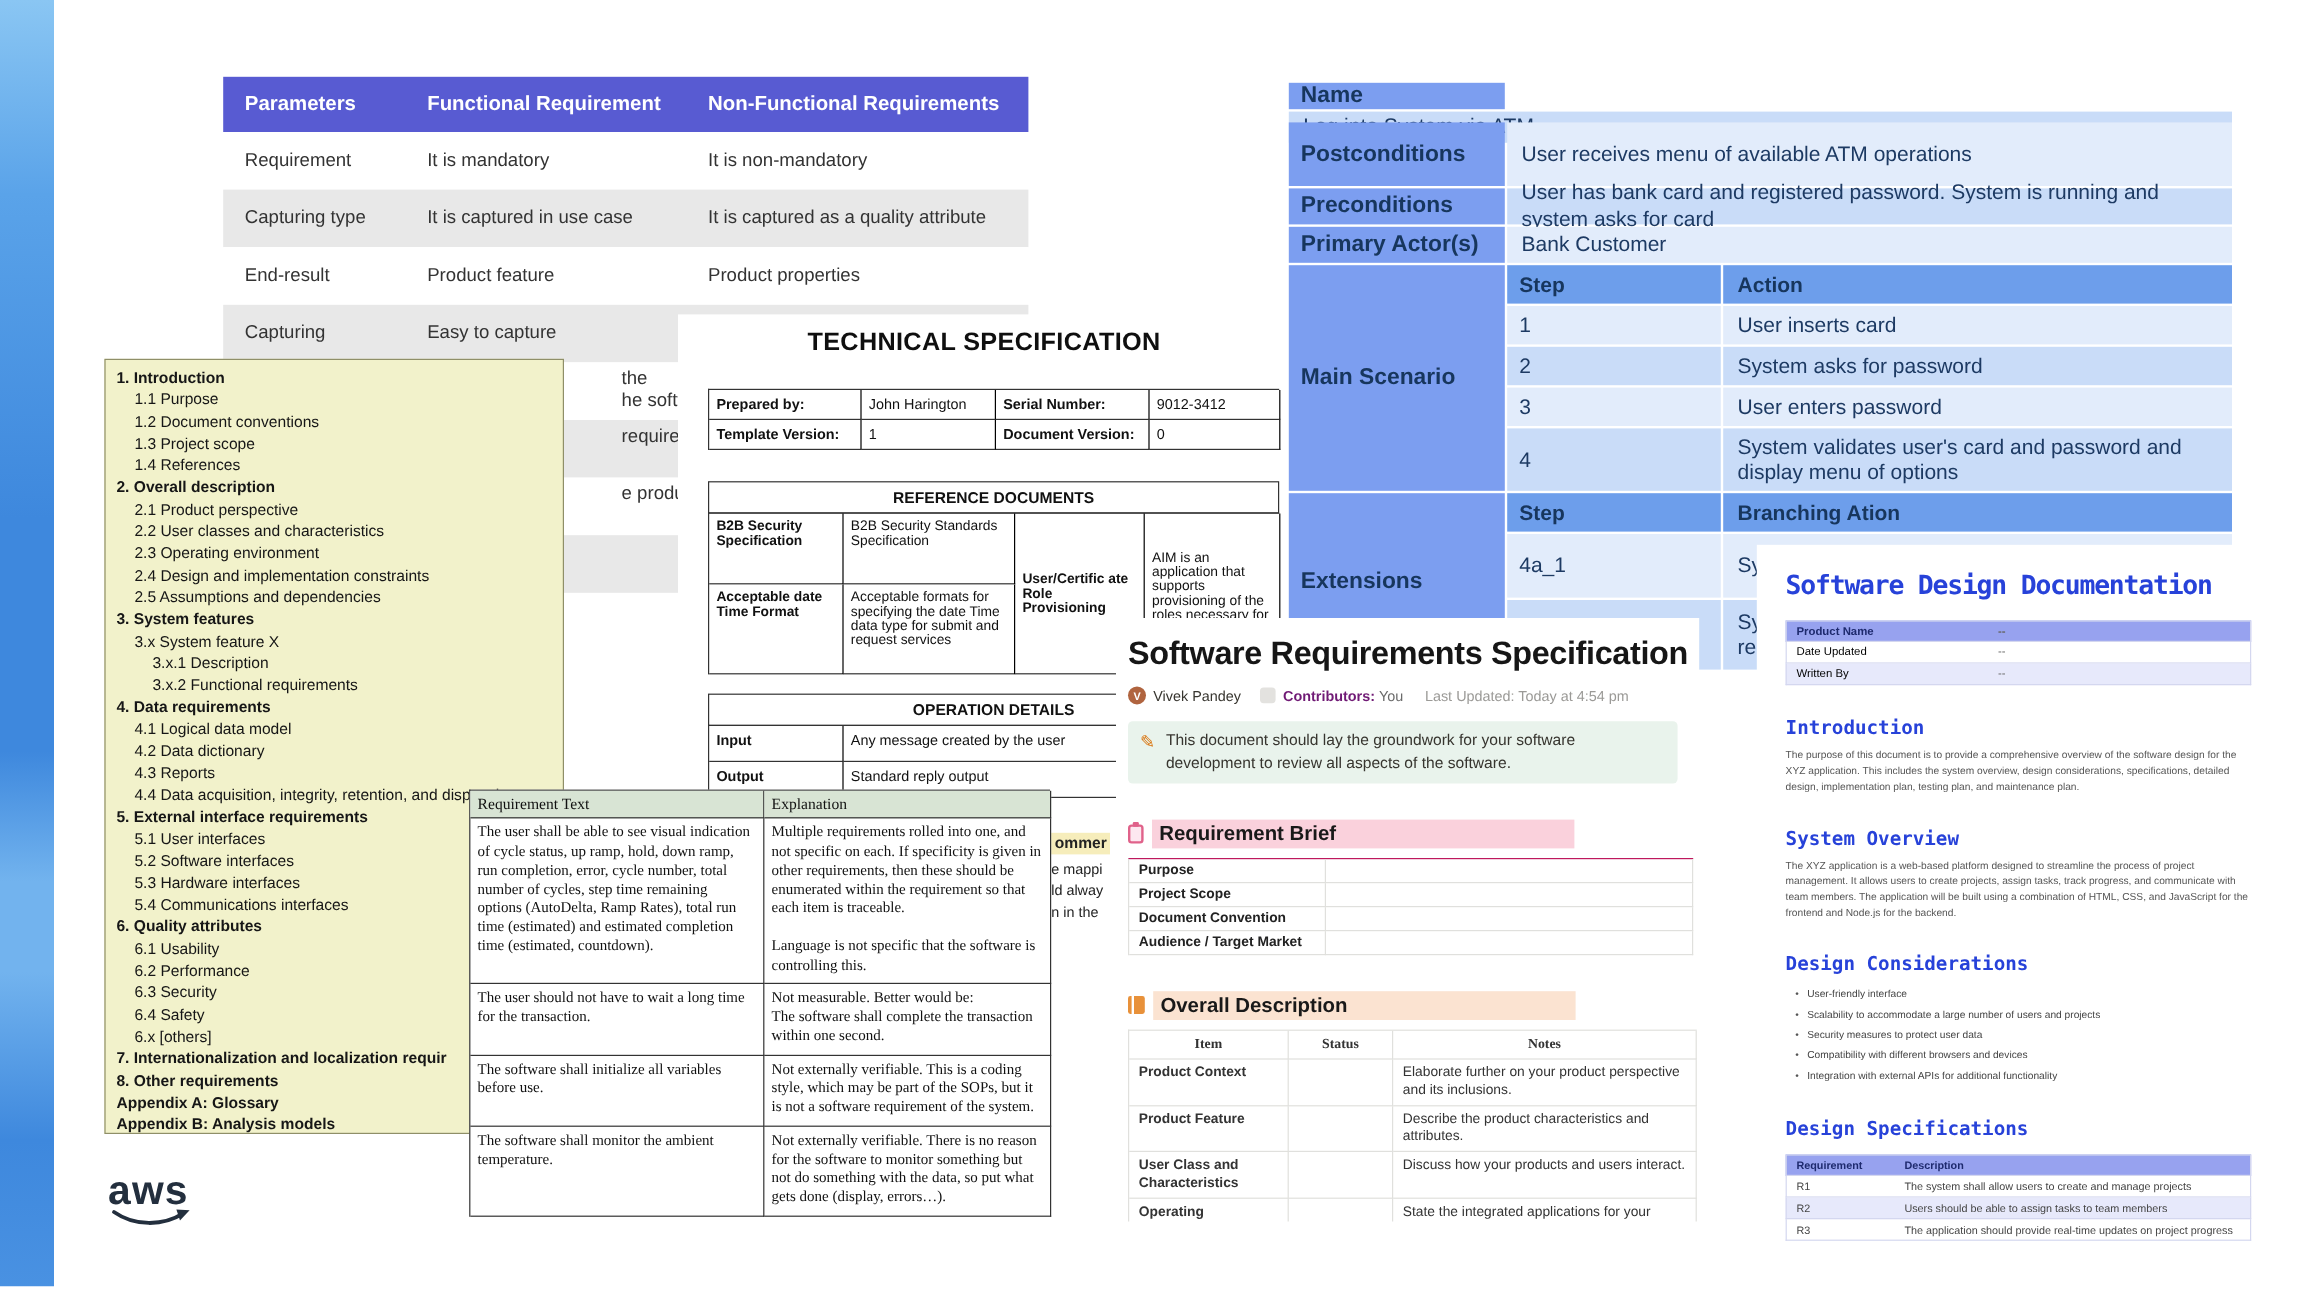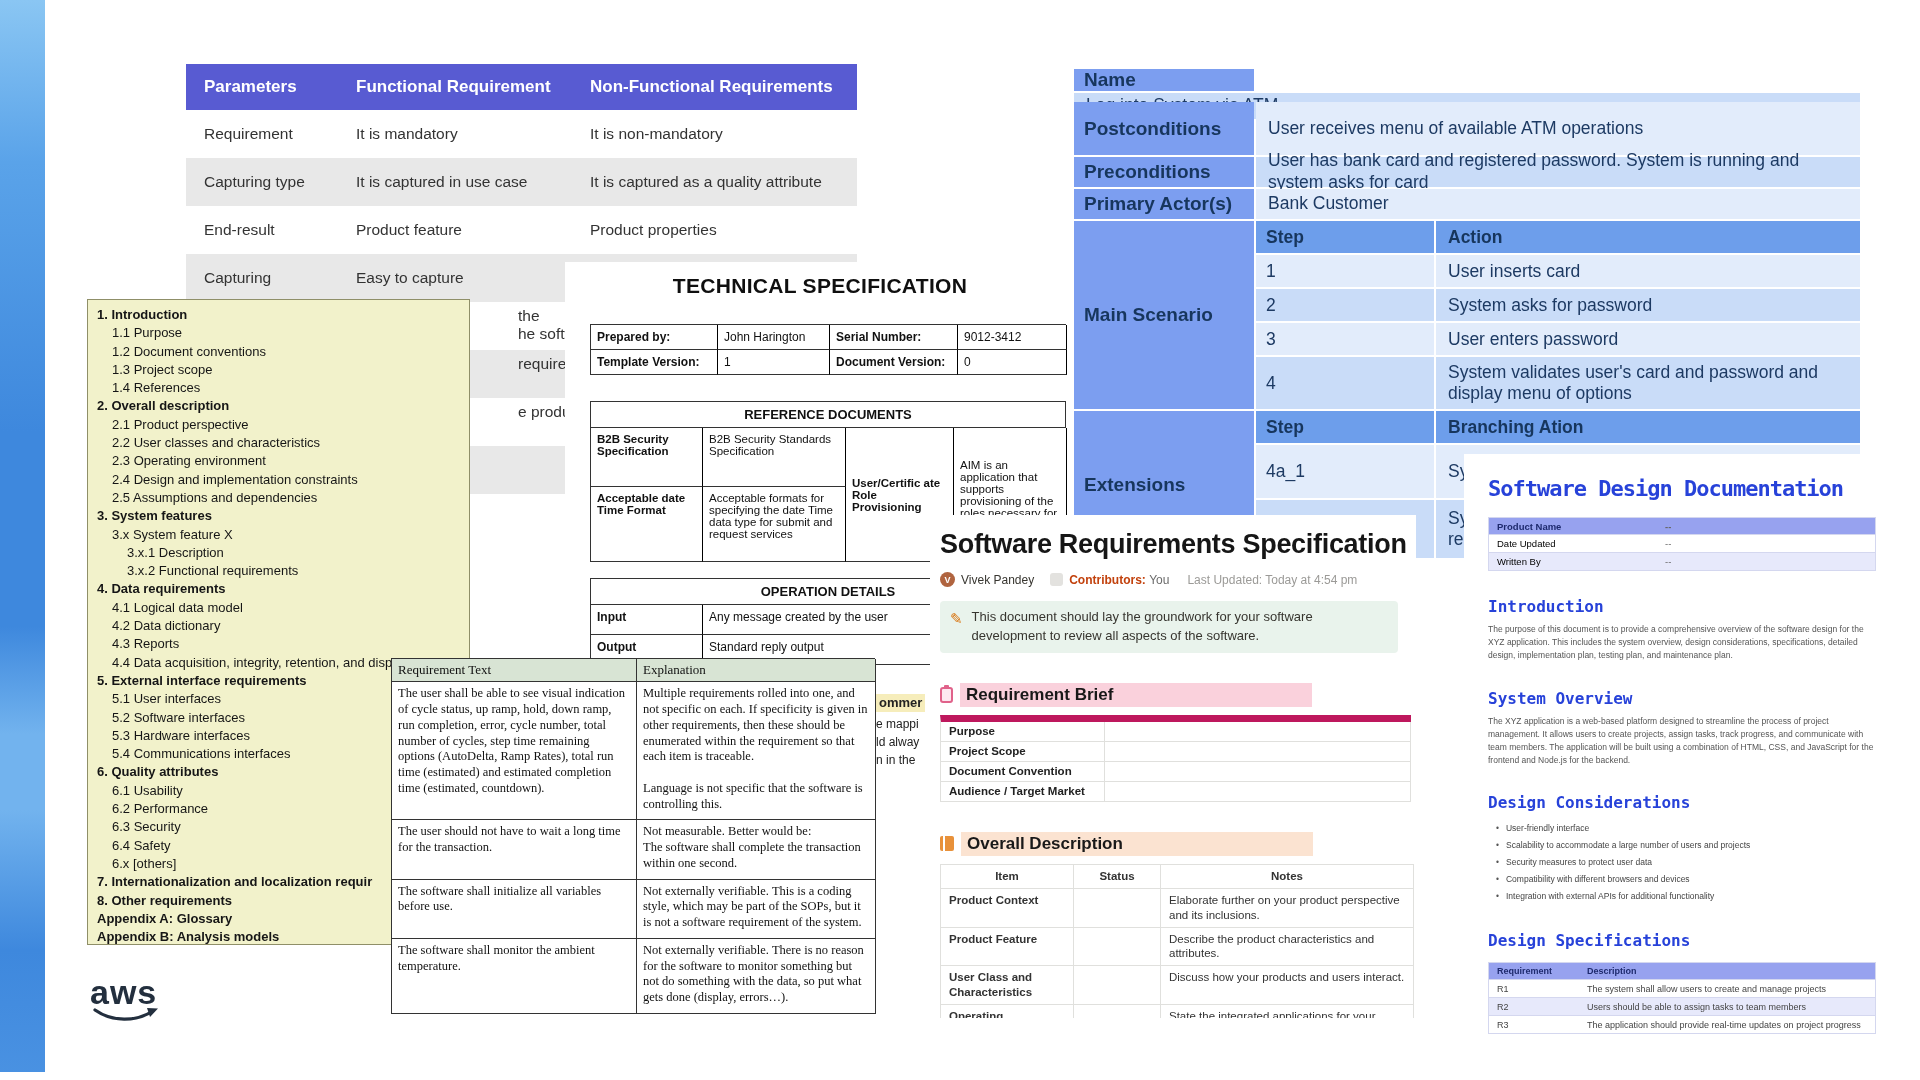--- a/index.html
+++ b/index.html
@@ -96,38 +96,38 @@
   #fragdoc .frag-line { line-height:18px; white-space:nowrap; }
   #fragdoc .frag-line.bfrag { font-weight:bold; font-size:13px; background:#f6edbb; display:inline-block; padding:0 3px; margin-bottom:3px; }
 
   
   #notion { left:930px; top:515px; width:486px; height:503px; z-index:6; background:#fff; padding-left:10px; overflow:hidden; color:#191919; }
   .n-title { margin-top:14px; font-size:27px; font-weight:bold; letter-spacing:-.3px; color:#161616; }
   .n-byline { margin-top:12px; display:flex; align-items:center; gap:6px; font-size:12px; color:#6b6b6b; }
   .avatar { width:15px; height:15px; border-radius:50%; background:#b0643f; color:#fff; font-size:9px; font-weight:bold; display:inline-flex; align-items:center; justify-content:center; flex:none; }
   .n-author { color:#37352f; }
   .mini-icon { width:13px; height:13px; border-radius:3px; background:#e3e2df; margin-left:10px; flex:none; }
-  .n-contrib b { color:#c2410c; }
+  .n-contrib b { color:#701a75; }
   .n-updated { margin-left:12px; color:#9b9a97; }
   .n-callout { margin-top:14px; width:458px; background:#e9f3ec; border-radius:4px; padding:7px 10px; font-size:13px; color:#37352f; display:flex; gap:9px; line-height:1.45; }
   .pencil { color:#d9730d; font-size:15px; flex:none; }
   .n-h2 { margin-top:30px; display:flex; align-items:center; gap:7px; }
   .n-h2 .n-h2-text { font-size:17px; font-weight:bold; padding:2px 6px; }
   .n-h2.brief .n-h2-text { background:#fad1dc; width:352px; }
   .n-h2.overall .n-h2-text { background:#fbe3d1; width:352px; }
   .icon-clipboard { width:13px; height:16px; border:2px solid #e0628a; border-radius:3px; background:#fde8f0; position:relative; flex:none; }
   .icon-clipboard::before { content:""; position:absolute; left:2px; top:-4px; width:5px; height:4px; background:#e0628a; border-radius:1px; }
   .icon-book { width:14px; height:15px; background:#e8913a; border-radius:2px; position:relative; flex:none; }
   .icon-book::before { content:""; position:absolute; left:3px; top:0; bottom:0; width:2px; background:#fff; }
-  .n-table1 { margin-top:8px; width:471px; display:grid; grid-template-columns:164px 1fr; border-top:7px solid #be185d; border-left:1px solid #e0e0dd; }
+  .n-table1 { margin-top:8px; width:471px; display:grid; grid-template-columns:164px 1fr; border-top:1px solid #be185d; border-left:1px solid #e0e0dd; }
   .n-table1 > div { border-right:1px solid #e0e0dd; border-bottom:1px solid #e0e0dd; min-height:20px; padding:3px 8px; font-size:11.5px; }
   .n-t1-label { font-weight:bold; color:#222; }
   .n-table2 { margin-top:8px; width:474px; display:grid; grid-template-columns:133px 87px 1fr; border-top:1px solid #e0e0dd; border-left:1px solid #e0e0dd; }
   .n-table2 > div { border-right:1px solid #e0e0dd; border-bottom:1px solid #e0e0dd; min-height:20px; padding:4px 8px; font-size:11.5px; line-height:1.3; color:#333; }
-  .n-t2-head { font-weight:bold; text-align:center; color:#191919; }
+  .n-t2-head { font-weight:bold; text-align:center; color:#191919;font-family:Liberation Serif, serif; }
   .n-t2-item { font-weight:bold; color:#191919; }
 
   
   #designdoc { left:1464px; top:454px; width:436px; height:626px; z-index:7; background:#fff; overflow:hidden; }
   .dd-title { margin:22px 0 0 24px; font-family:"DejaVu Sans Mono", monospace; font-weight:bold; font-size:22px; letter-spacing:-1px; color:#2742d9; }
   .dd-meta { margin:16px 0 0 24px; width:388px; }
   .dd-mrow { display:grid; grid-template-columns:168px 1fr; height:18px; align-items:center; font-size:9.5px; border:1px solid #d4d7ef; border-top:none; }
   .dd-meta .dd-mrow:nth-of-type(1) { background:#97a2ef; border-top:1px solid #d4d7ef; font-weight:bold; color:#1e2a6e; }
   .dd-meta .dd-mrow:nth-of-type(2) { background:#fff; }
   .dd-meta .dd-mrow:nth-of-type(3) { background:#e7e9fb; }

